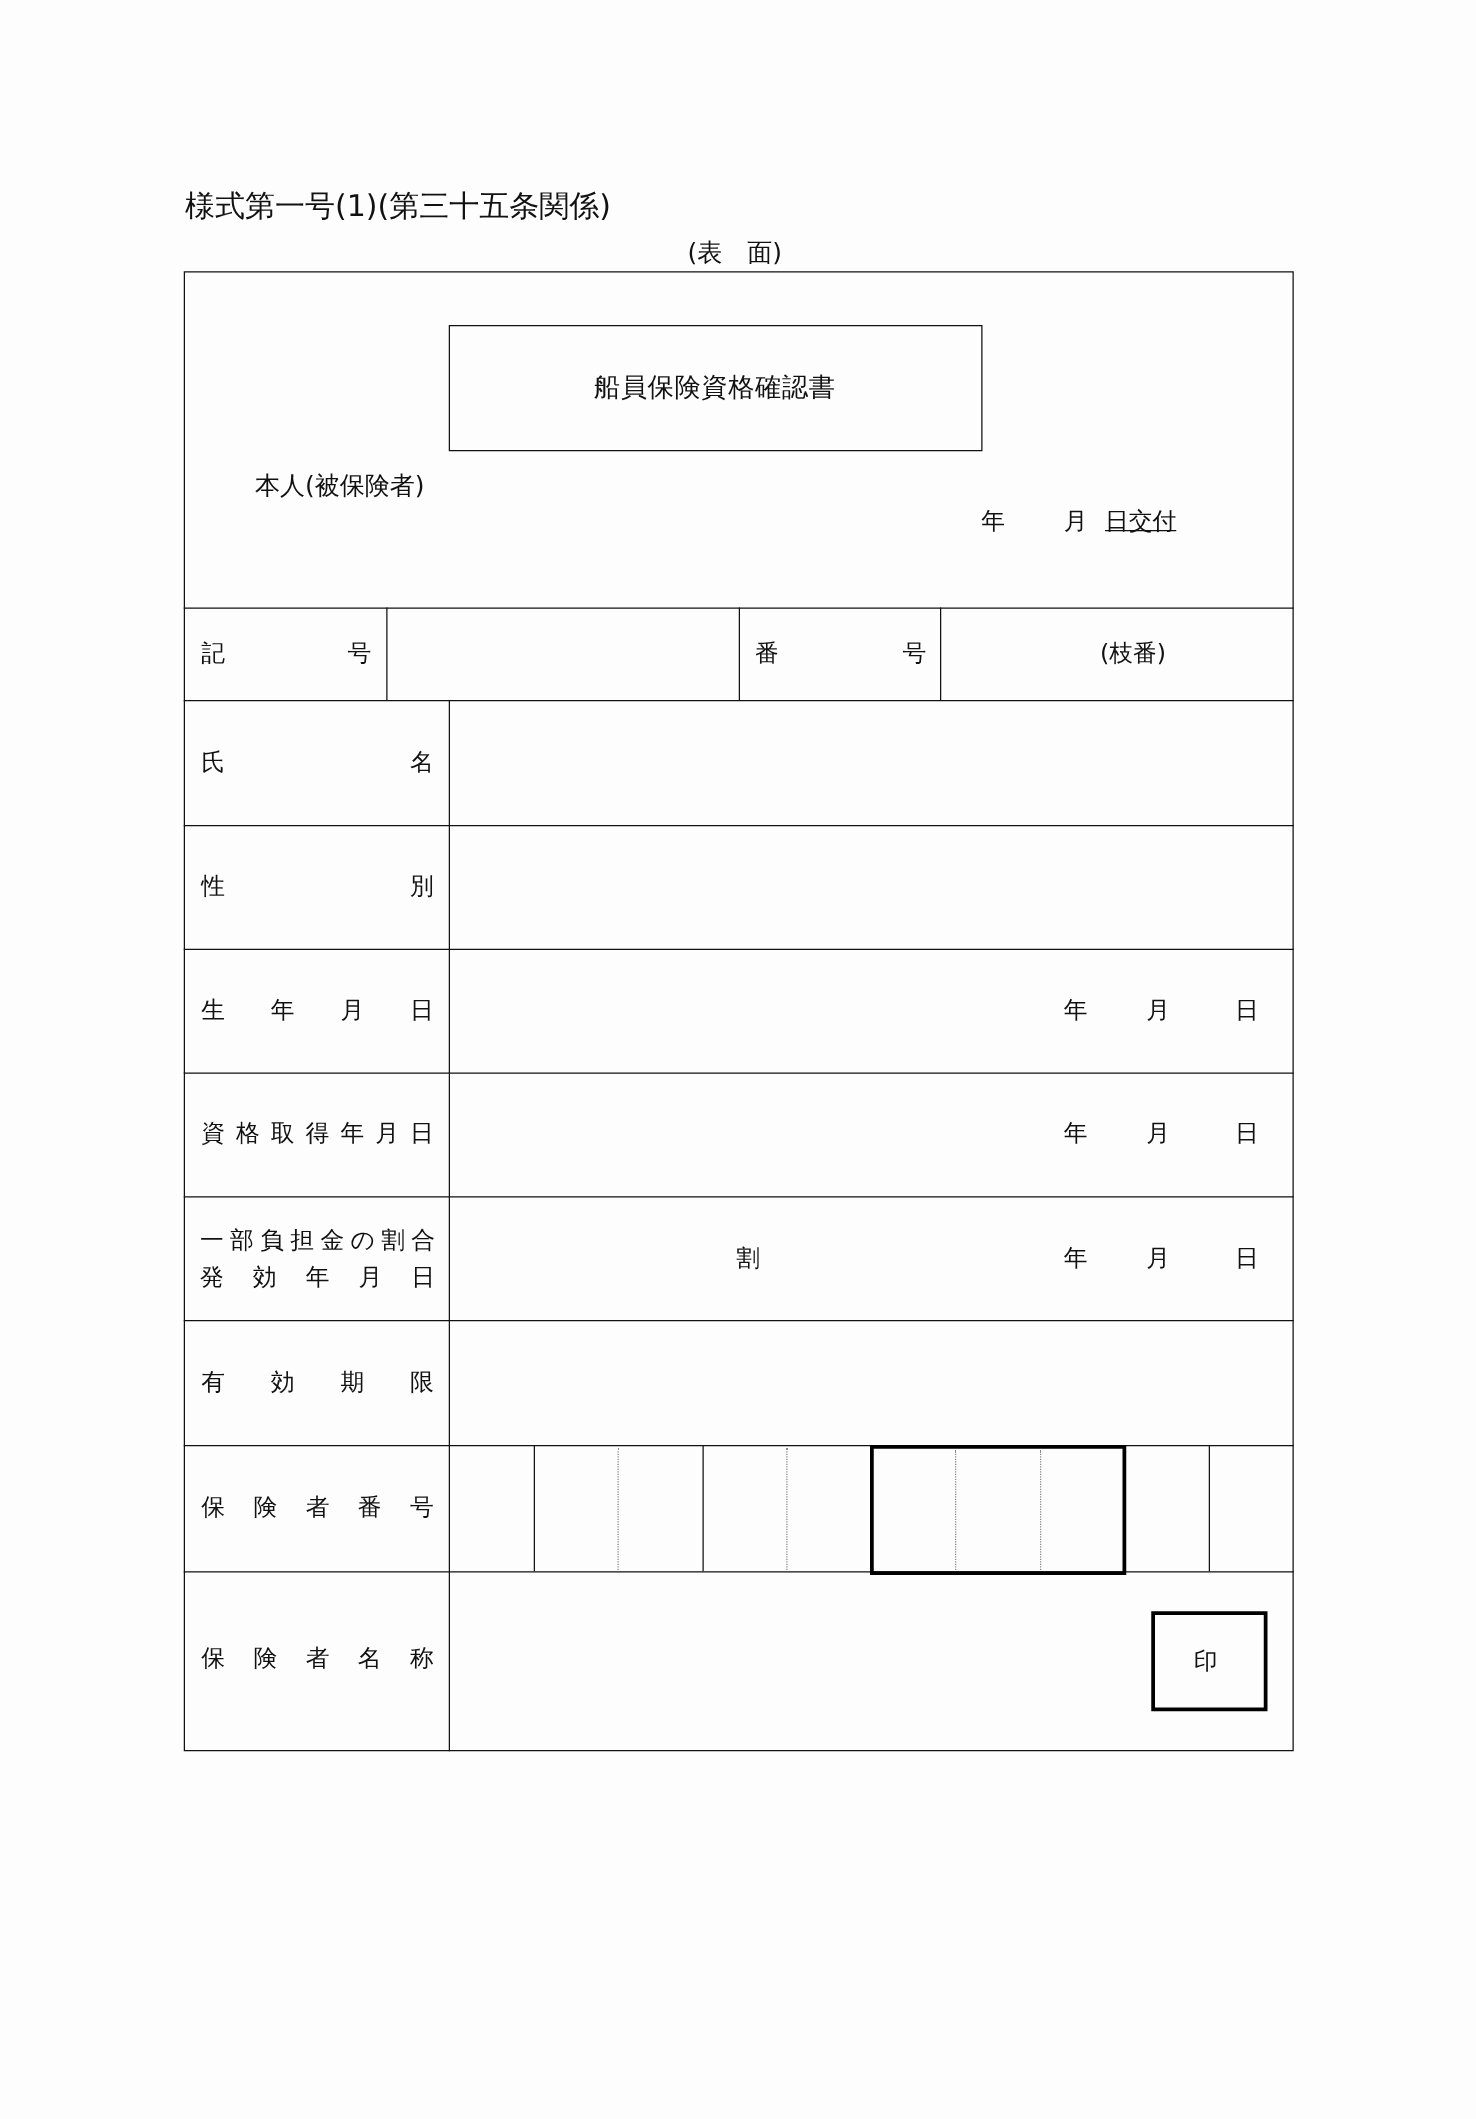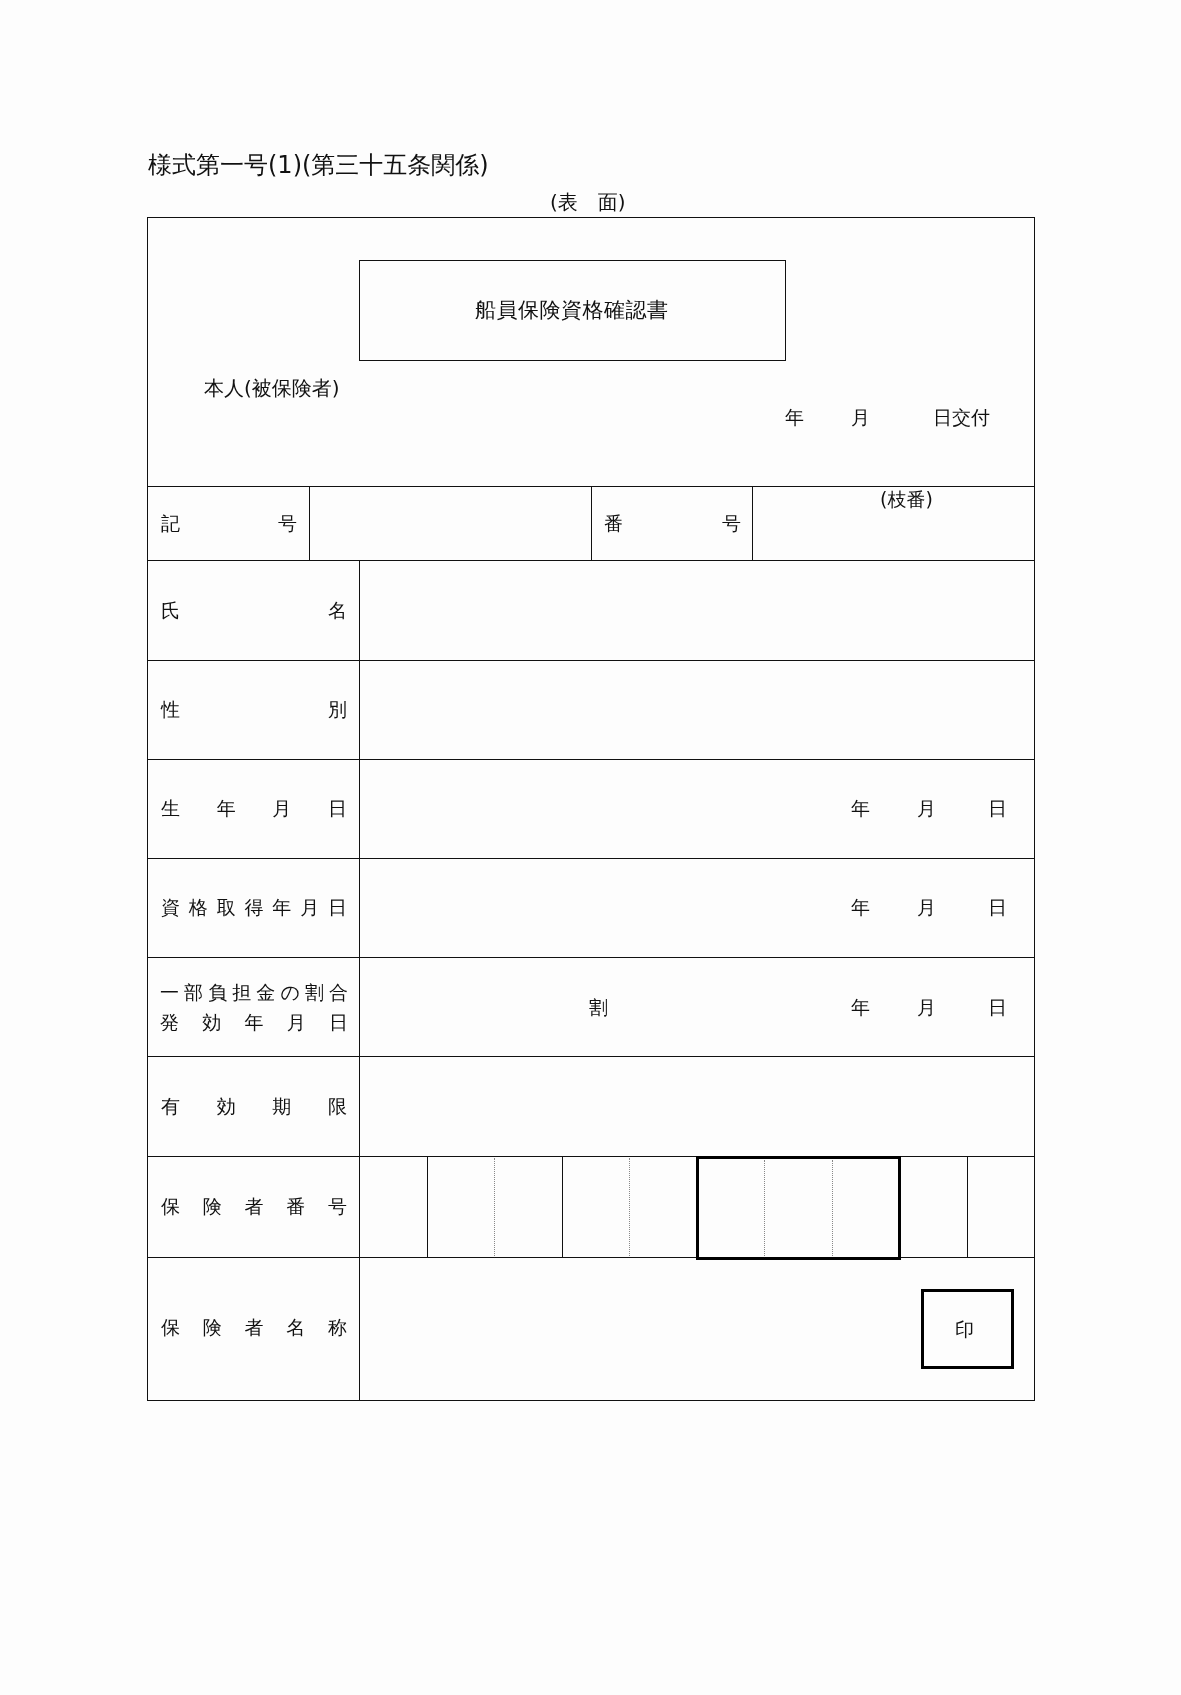--- a/index.html
+++ b/index.html
@@ -26,21 +26,21 @@
 
 <div class="box" style="left:147px; top:217px; width:888px; height:1184px;"></div>
 
 <div class="box" style="left:359px; top:260px; width:427px; height:101px;"></div>
 <div class="t" style="left:475px; top:299px; font-size:21px; letter-spacing:0.5px;">船員保険資格確認書</div>
 
 <div class="t" style="left:204px; top:377px; font-size:20px;">本人(被保険者)</div>
 
 <div class="t" style="left:785px; top:406px;">年</div>
 <div class="t" style="left:851px; top:406px;">月</div>
-<div class="t" style="left:933px; top:406px;">日交付</div>
+<div class="t" style="left:884px; top:406px;text-decoration:underline;">日交付</div>
 
 <div class="hl" style="left:147px; top:486px; width:888px;"></div>
 <div class="hl" style="left:147px; top:560px; width:888px;"></div>
 <div class="hl" style="left:147px; top:660px; width:888px;"></div>
 <div class="hl" style="left:147px; top:759px; width:888px;"></div>
 <div class="hl" style="left:147px; top:858px; width:888px;"></div>
 <div class="hl" style="left:147px; top:957px; width:888px;"></div>
 <div class="hl" style="left:147px; top:1056px; width:888px;"></div>
 <div class="hl" style="left:147px; top:1156px; width:888px;"></div>
 <div class="hl" style="left:147px; top:1257px; width:888px;"></div>
@@ -53,21 +53,21 @@
 
 <div class="lbl" style="top:512px; width:136px;">
   <span>記</span>
   <span>号</span>
 </div>
 <div class="abs" style="left:311px; top:488px; width:279px; height:71px;"></div>
 <div class="lbl" style="left:604px; top:512px; width:137px;">
   <span>番</span>
   <span>号</span>
 </div>
-<div class="t" style="left:880px; top:488px;">(枝番)</div>
+<div class="t" style="left:880px; top:512px;">(枝番)</div>
 
 <div class="lbl" style="top:599px;">
   <span>氏</span>
   <span>名</span>
 </div>
 <div class="abs" style="left:362px; top:562px; width:670px; height:96px;"></div>
 
 <div class="lbl" style="top:698px;">
   <span>性</span>
   <span>別</span>

